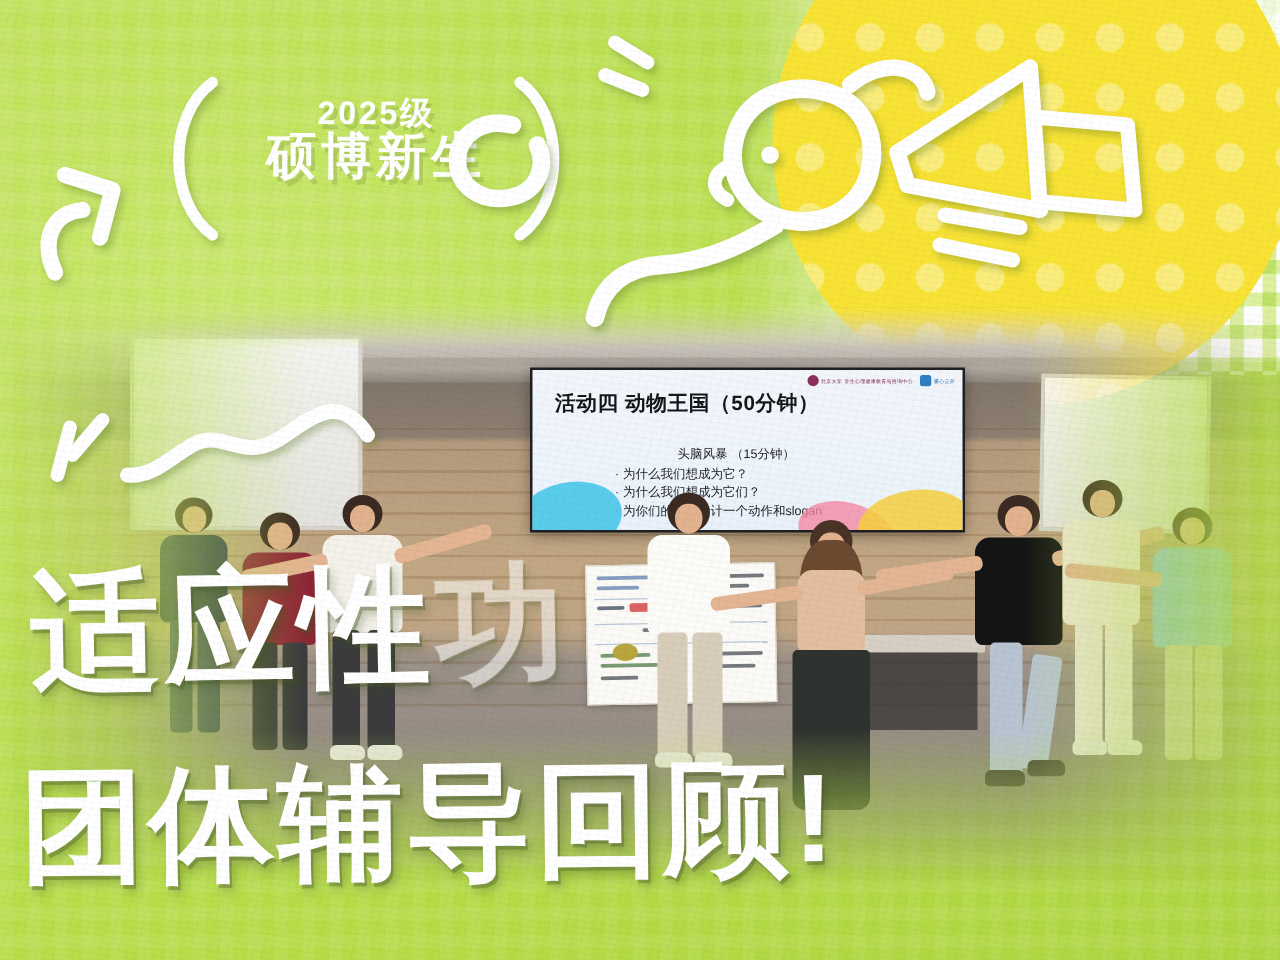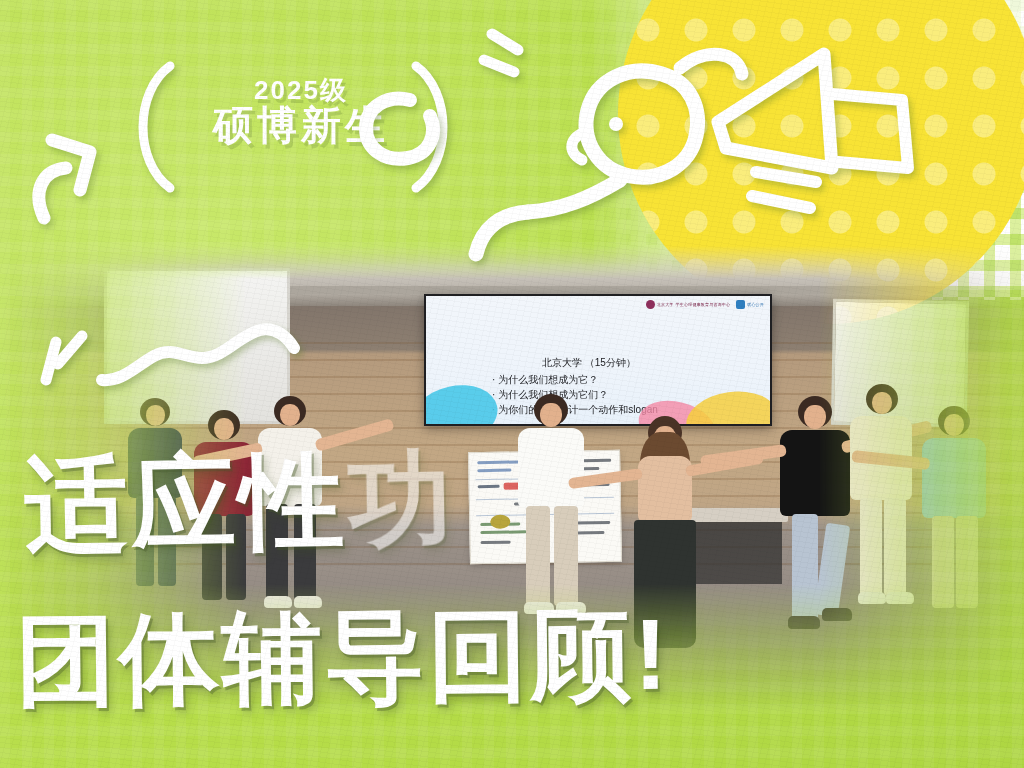--- a/index.html
+++ b/index.html
@@ -324,21 +324,22 @@
             <span class="logo-seal"></span>
             <span class="logo-txt">北京大学</span>
             <span class="logo-txt">学生心理健康教育与咨询中心</span>
           </div>
           <div class="logo-mark">
             <span class="logo-seal blue"></span>
             <span class="logo-txt blue">暖心公开</span>
           </div>
         </div>
 
-        <div class="slide-sub">北京大学 （15分钟）</div>
+        <div class="slide-title">活动四  动物王国（50分钟）</div>
+        <div class="slide-sub">头脑风暴 （15分钟）</div>
         <div class="slide-bullets">
           <div><span class="dot">·</span><span>为什么我们想成为它？</span></div>
           <div><span class="dot">·</span><span>为什么我们想成为它们？</span></div>
           <div><span class="dot">·</span><span>为你们的小组设计一个动作和slogan</span></div>
         </div>
 
         <div class="slide-deco-blue"></div>
         <div class="slide-deco-pink"></div>
         <div class="slide-deco-yellow"></div>
       </div>

